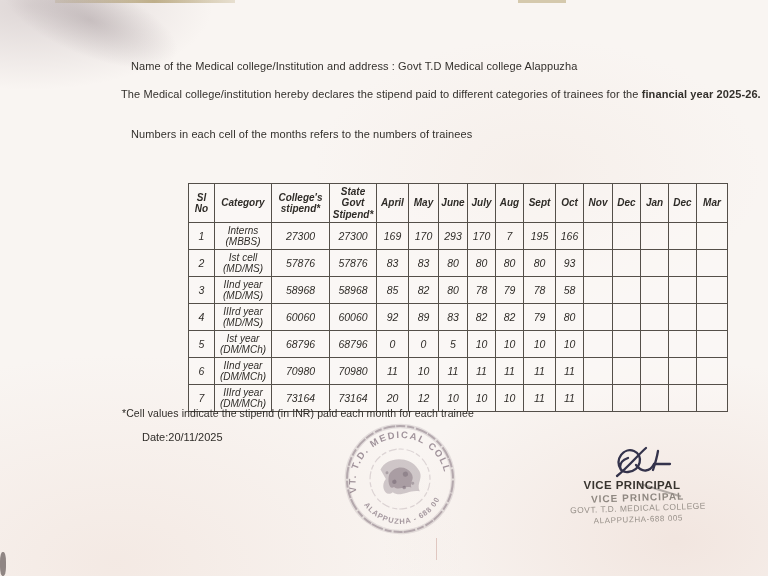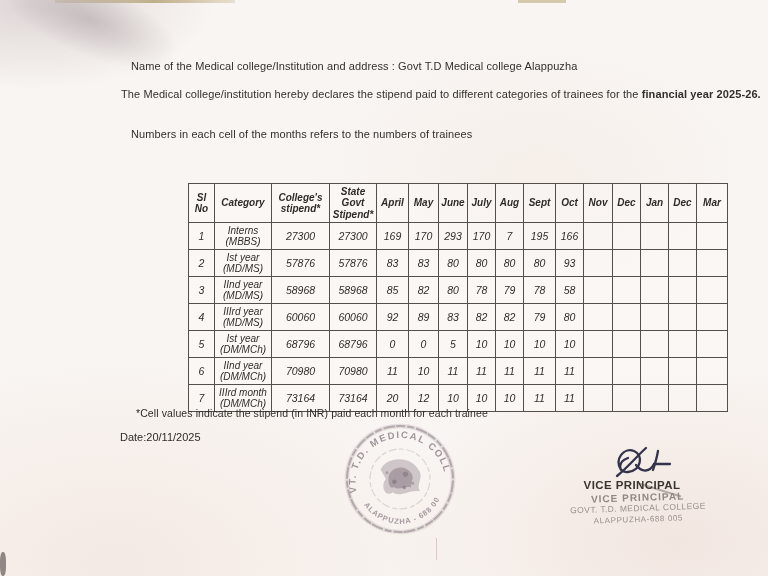--- a/index.html
+++ b/index.html
@@ -26,22 +26,22 @@
     background:rgba(255,255,255,0.25);
     font-style:italic;
   }
   table.stipend th,table.stipend td{
     border:1.2px solid #544f49;color:#2f2c28;text-align:center;vertical-align:middle;padding:0;
   }
   table.stipend th{font-weight:700;font-size:10px;line-height:11.5px;height:38px;}
   table.stipend td{font-size:10.5px;height:24px;}
   table.stipend td.cat{font-size:10px;line-height:11px;padding:1px 2px;margin-top:43px;}
 
-  .footnote{position:absolute;left:108px;top:407px;font-size:10.5px;color:#2f2c28;letter-spacing:0.1px;}
-  .dateline{position:absolute;left:92px;top:431px;font-size:11px;color:#2f2c28;}
+  .footnote{position:absolute;left:94px;top:407px;font-size:10.5px;color:#2f2c28;letter-spacing:0.1px;}
+  .dateline{position:absolute;left:114px;top:431px;font-size:11px;color:#2f2c28;}
 
   .sig-title{
     position:absolute;left:552px;top:479px;width:104px;text-align:center;
     font-size:11.5px;font-weight:700;letter-spacing:0.4px;color:#38342f;
   }
   .sig-stamp{
     position:absolute;left:534px;top:492px;width:152px;text-align:center;
     color:#98918a;transform:rotate(-2deg);line-height:11px;
   }
   .sig-stamp .s1{font-size:10px;letter-spacing:1px;font-weight:700;color:#8f8881;}
@@ -127,21 +127,21 @@
             <td>195</td>
             <td>166</td>
             <td></td>
             <td></td>
             <td></td>
             <td></td>
             <td></td>
           </tr>
           <tr>
             <td>2</td>
-            <td class="cat">Ist year (MD/MS)</td>
+            <td class="cat">Ist cell (MD/MS)</td>
             <td>57876</td>
             <td>57876</td>
             <td>83</td>
             <td>83</td>
             <td>80</td>
             <td>80</td>
             <td>80</td>
             <td>80</td>
             <td>93</td>
             <td></td>
@@ -217,21 +217,21 @@
             <td>11</td>
             <td>11</td>
             <td></td>
             <td></td>
             <td></td>
             <td></td>
             <td></td>
           </tr>
           <tr>
             <td>7</td>
-            <td class="cat">IIIrd month (DM/MCh)</td>
+            <td class="cat">IIIrd year (DM/MCh)</td>
             <td>73164</td>
             <td>73164</td>
             <td>20</td>
             <td>12</td>
             <td>10</td>
             <td>10</td>
             <td>10</td>
             <td>11</td>
             <td>11</td>
             <td></td>

